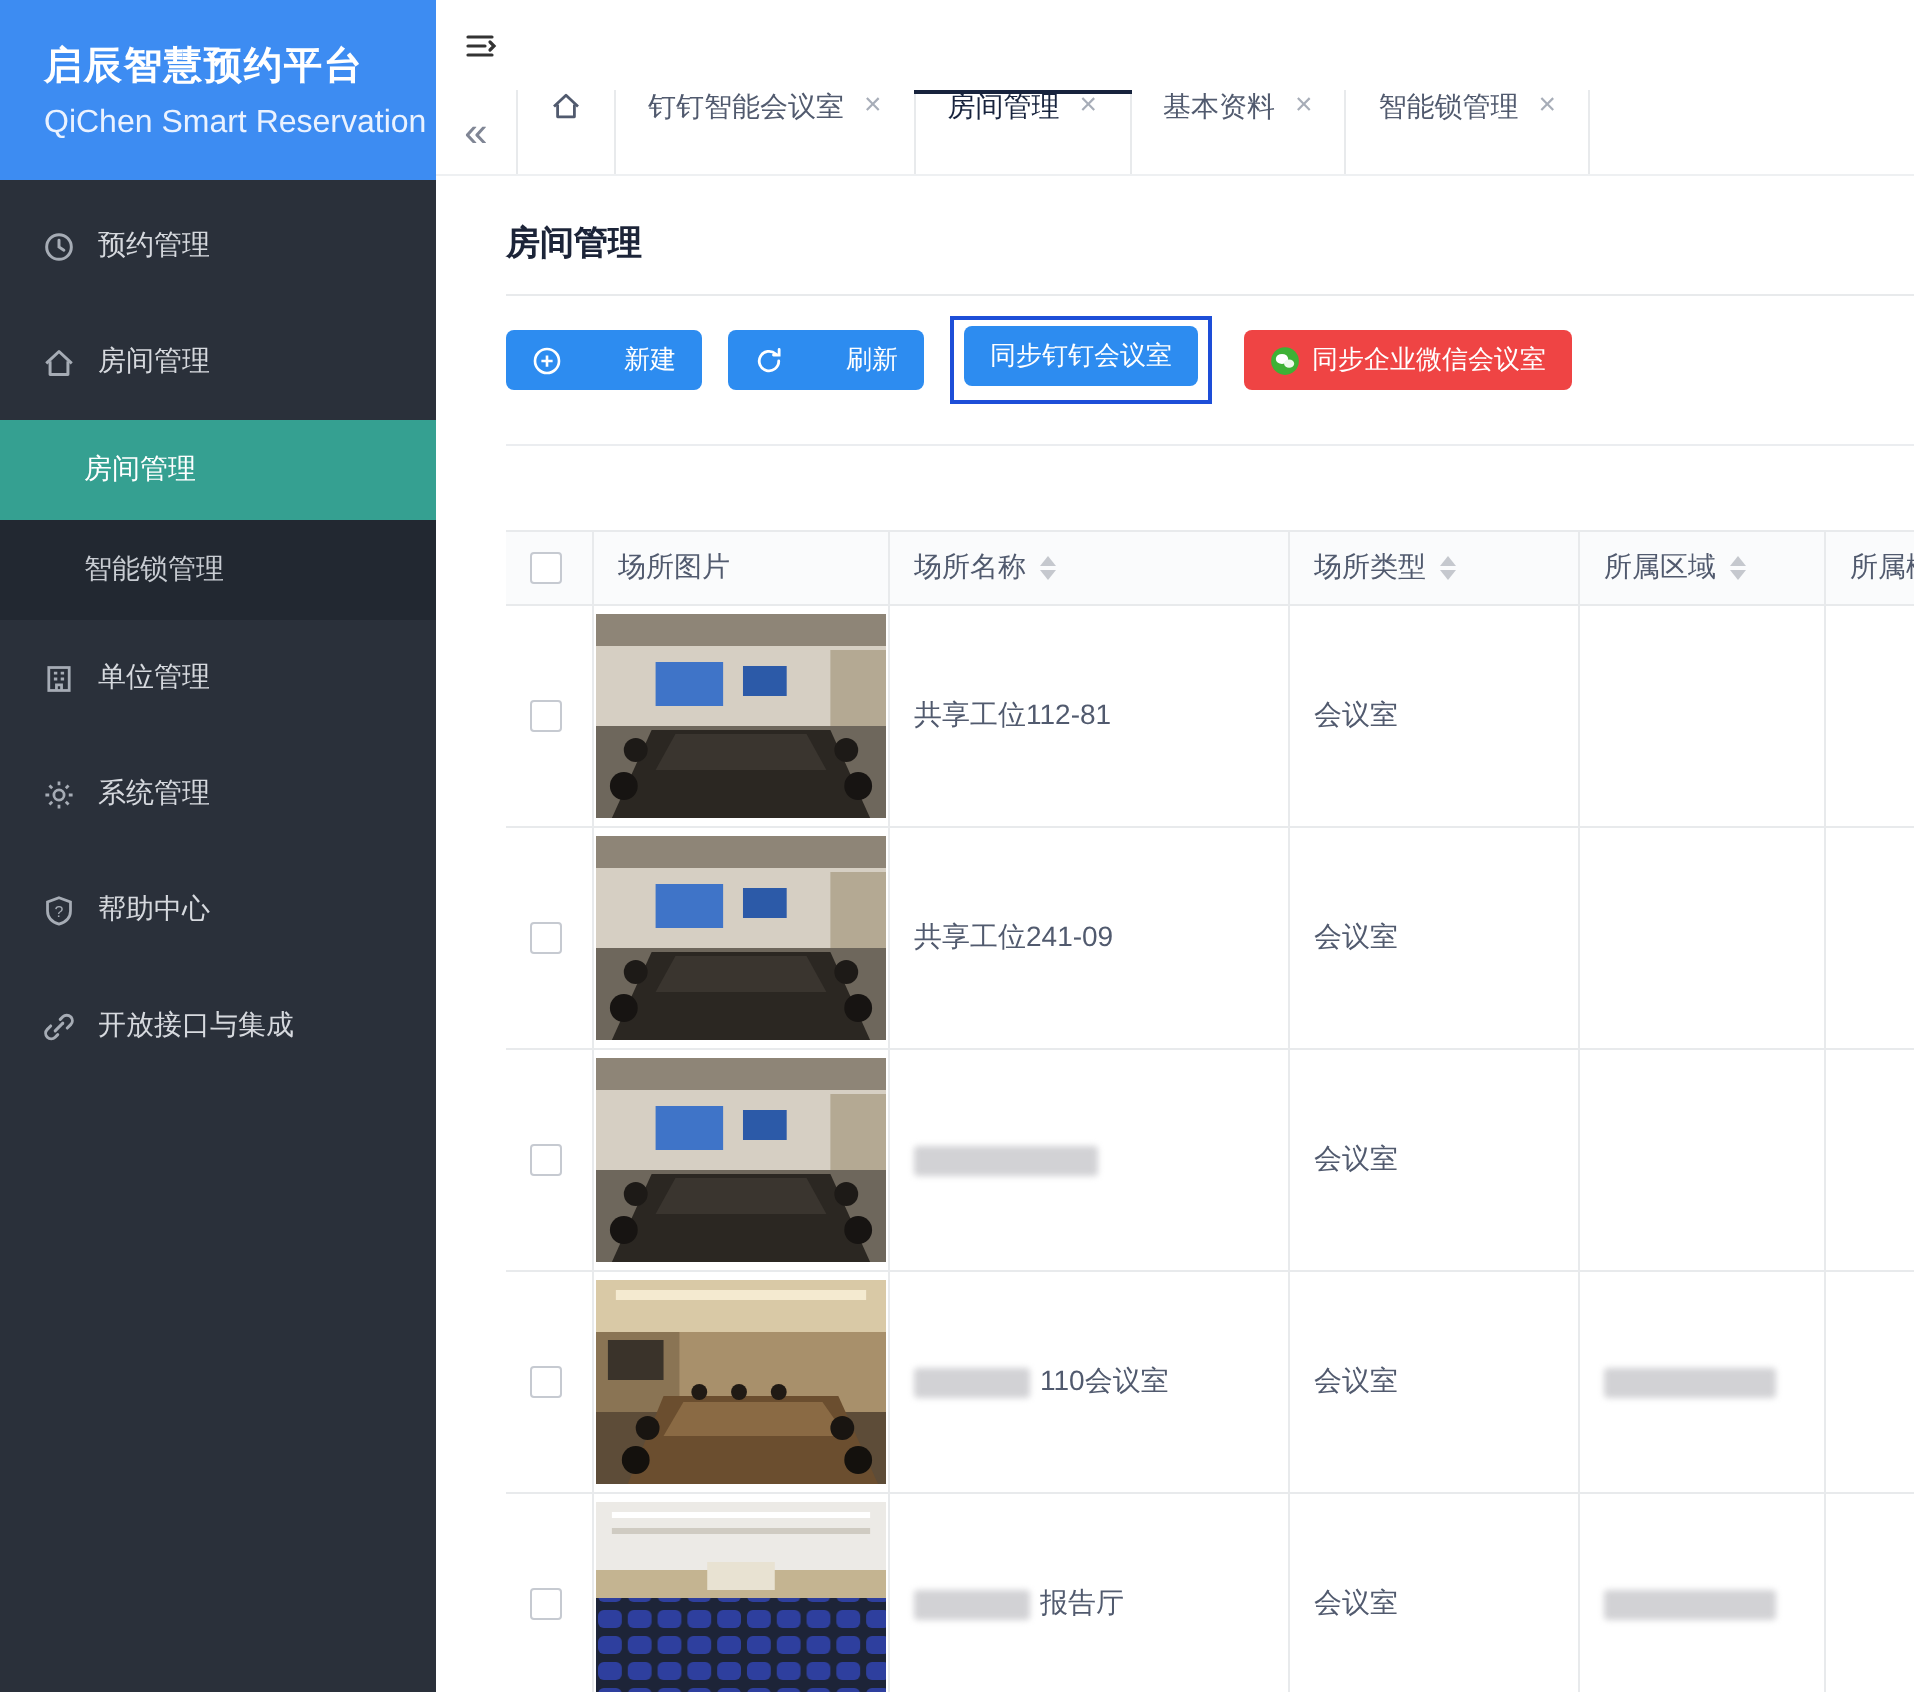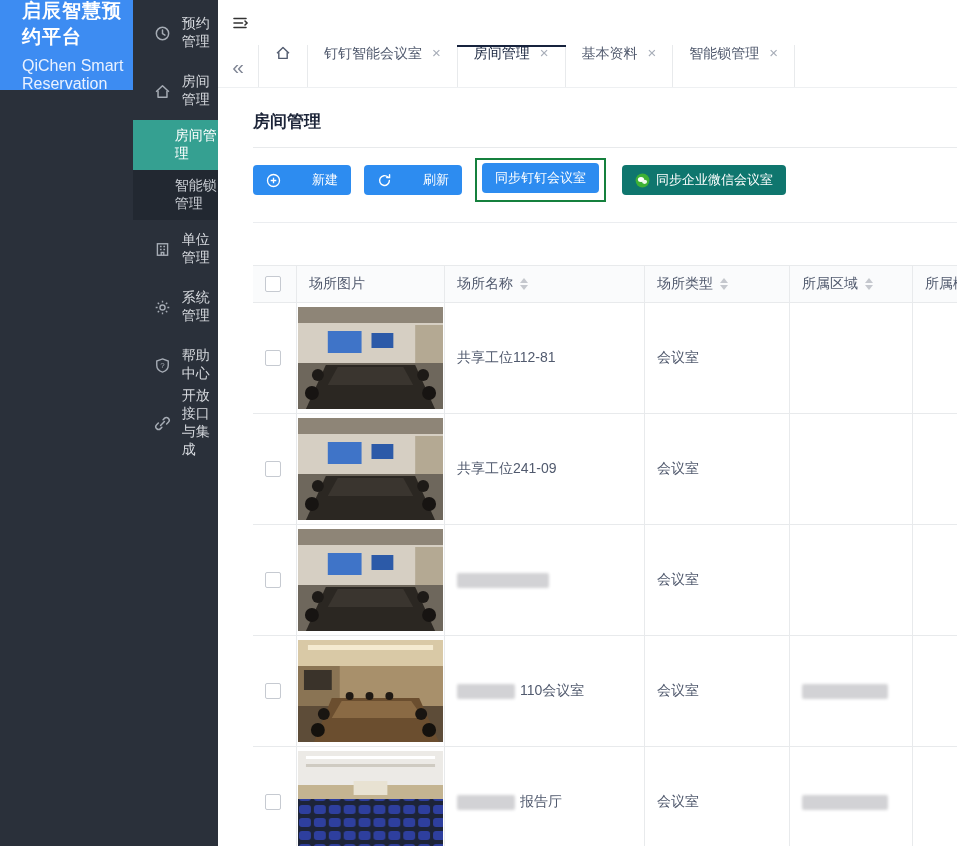--- a/index.html
+++ b/index.html
@@ -5,21 +5,21 @@
   * { box-sizing: border-box; }
   html, body { margin: 0; padding: 0; }
   body {
     width: 957px; height: 846px; overflow: hidden;
     font-family: "Liberation Sans", sans-serif;
     background: #ffffff; color: #515a6e;
   }
   .app { display: flex; width: 957px; height: 846px; }
 
   
-  .sidebar { flex: 0 0 218px; width: 218px; background: #2a303a; display: flex; flex-direction: row; justify-content: center; }
+  .sidebar { flex: 0 0 218px; width: 218px; background: #2a303a; display: flex; flex-direction: column; }
   .sidebar-header { height: 90px; background: #3d8cf2; color: #fff; display: flex; flex-direction: column; justify-content: center; padding-left: 22px; }
   .app-title { font-size: 19px; font-weight: 700; letter-spacing: 1px; }
   .app-subtitle { font-size: 16px; margin-top: 7px; color: #eaf2ff; }
   .menu { padding-top: 4px; }
   .menu-item { height: 58px; display: flex; align-items: center; gap: 11px; padding-left: 21px; font-size: 14px; color: #d6d9de; cursor: pointer; }
   .mi-icon { width: 17px; height: 17px; color: #a6acb5; flex: 0 0 17px; }
   .mi-icon svg { width: 100%; height: 100%; display: block; }
   .menu-subitem { height: 50px; display: flex; align-items: center; padding-left: 42px; background: #222831; color: #c8ccd2; font-size: 14px; cursor: pointer; }
   .menu-subitem.active { background: #35a091; color: #ffffff; }
 
@@ -38,25 +38,25 @@
   .tab-home-icon svg { width: 100%; height: 100%; display: block; }
   .tab-close { margin-left: 10px; color: #a7adb8; font-size: 15px; line-height: 1; }
 
   .content { flex: 1; padding-left: 35px; overflow: hidden; }
   .page-title { font-size: 17px; font-weight: 700; color: #1c2438; padding: 22px 0 14px; margin: 0; }
   .title-divider { border-bottom: 1px solid #e8eaec; }
 
   .toolbar { display: flex; align-items: center; margin-top: 10px; }
   .btn { display: inline-flex; align-items: center; gap: 6px; height: 30px; padding: 0 13px; border-radius: 4px; border: none; font-size: 13px; color: #fff; cursor: pointer; font-family: inherit; white-space: nowrap; }
   .btn-blue { background: #2d8cf0; gap: 31px; }
-  .btn-dark { background: #0f766e; font-family: Liberation Mono, monospace; }
+  .btn-dark { background: #ef4444; font-family: Liberation Mono, monospace; }
   .btn-icon { width: 15px; height: 15px; display: inline-block; }
   .btn-icon svg { width: 100%; height: 100%; display: block; }
   .mr { margin-right: 13px; }
-  .red-box { display: inline-block; border: 2px solid #15803d; padding: 3px 5px 7px; margin-right: 16px; }
+  .red-box { display: inline-block; border: 2px solid #1d4ed8; padding: 3px 5px 7px; margin-right: 16px; }
 
   .pre-table { height: 43px; border-top: 1px solid #ebedf0; margin-top: 20px; }
 
   
   .table { width: 820px; }
   .thead { display: flex; height: 38px; border-top: 1px solid #e8eaec; border-bottom: 1px solid #e8eaec; background: #fafbfc; }
   .th, .td { border-right: 1px solid #e8eaec; display: flex; align-items: center; font-size: 14px; color: #515a6e; padding: 0 12px; }
   .c-check { width: 44px; flex: 0 0 44px; padding: 0 0 0 12px; }
   .c-img { width: 148px; flex: 0 0 148px; }
   .c-name { width: 200px; flex: 0 0 200px; }

